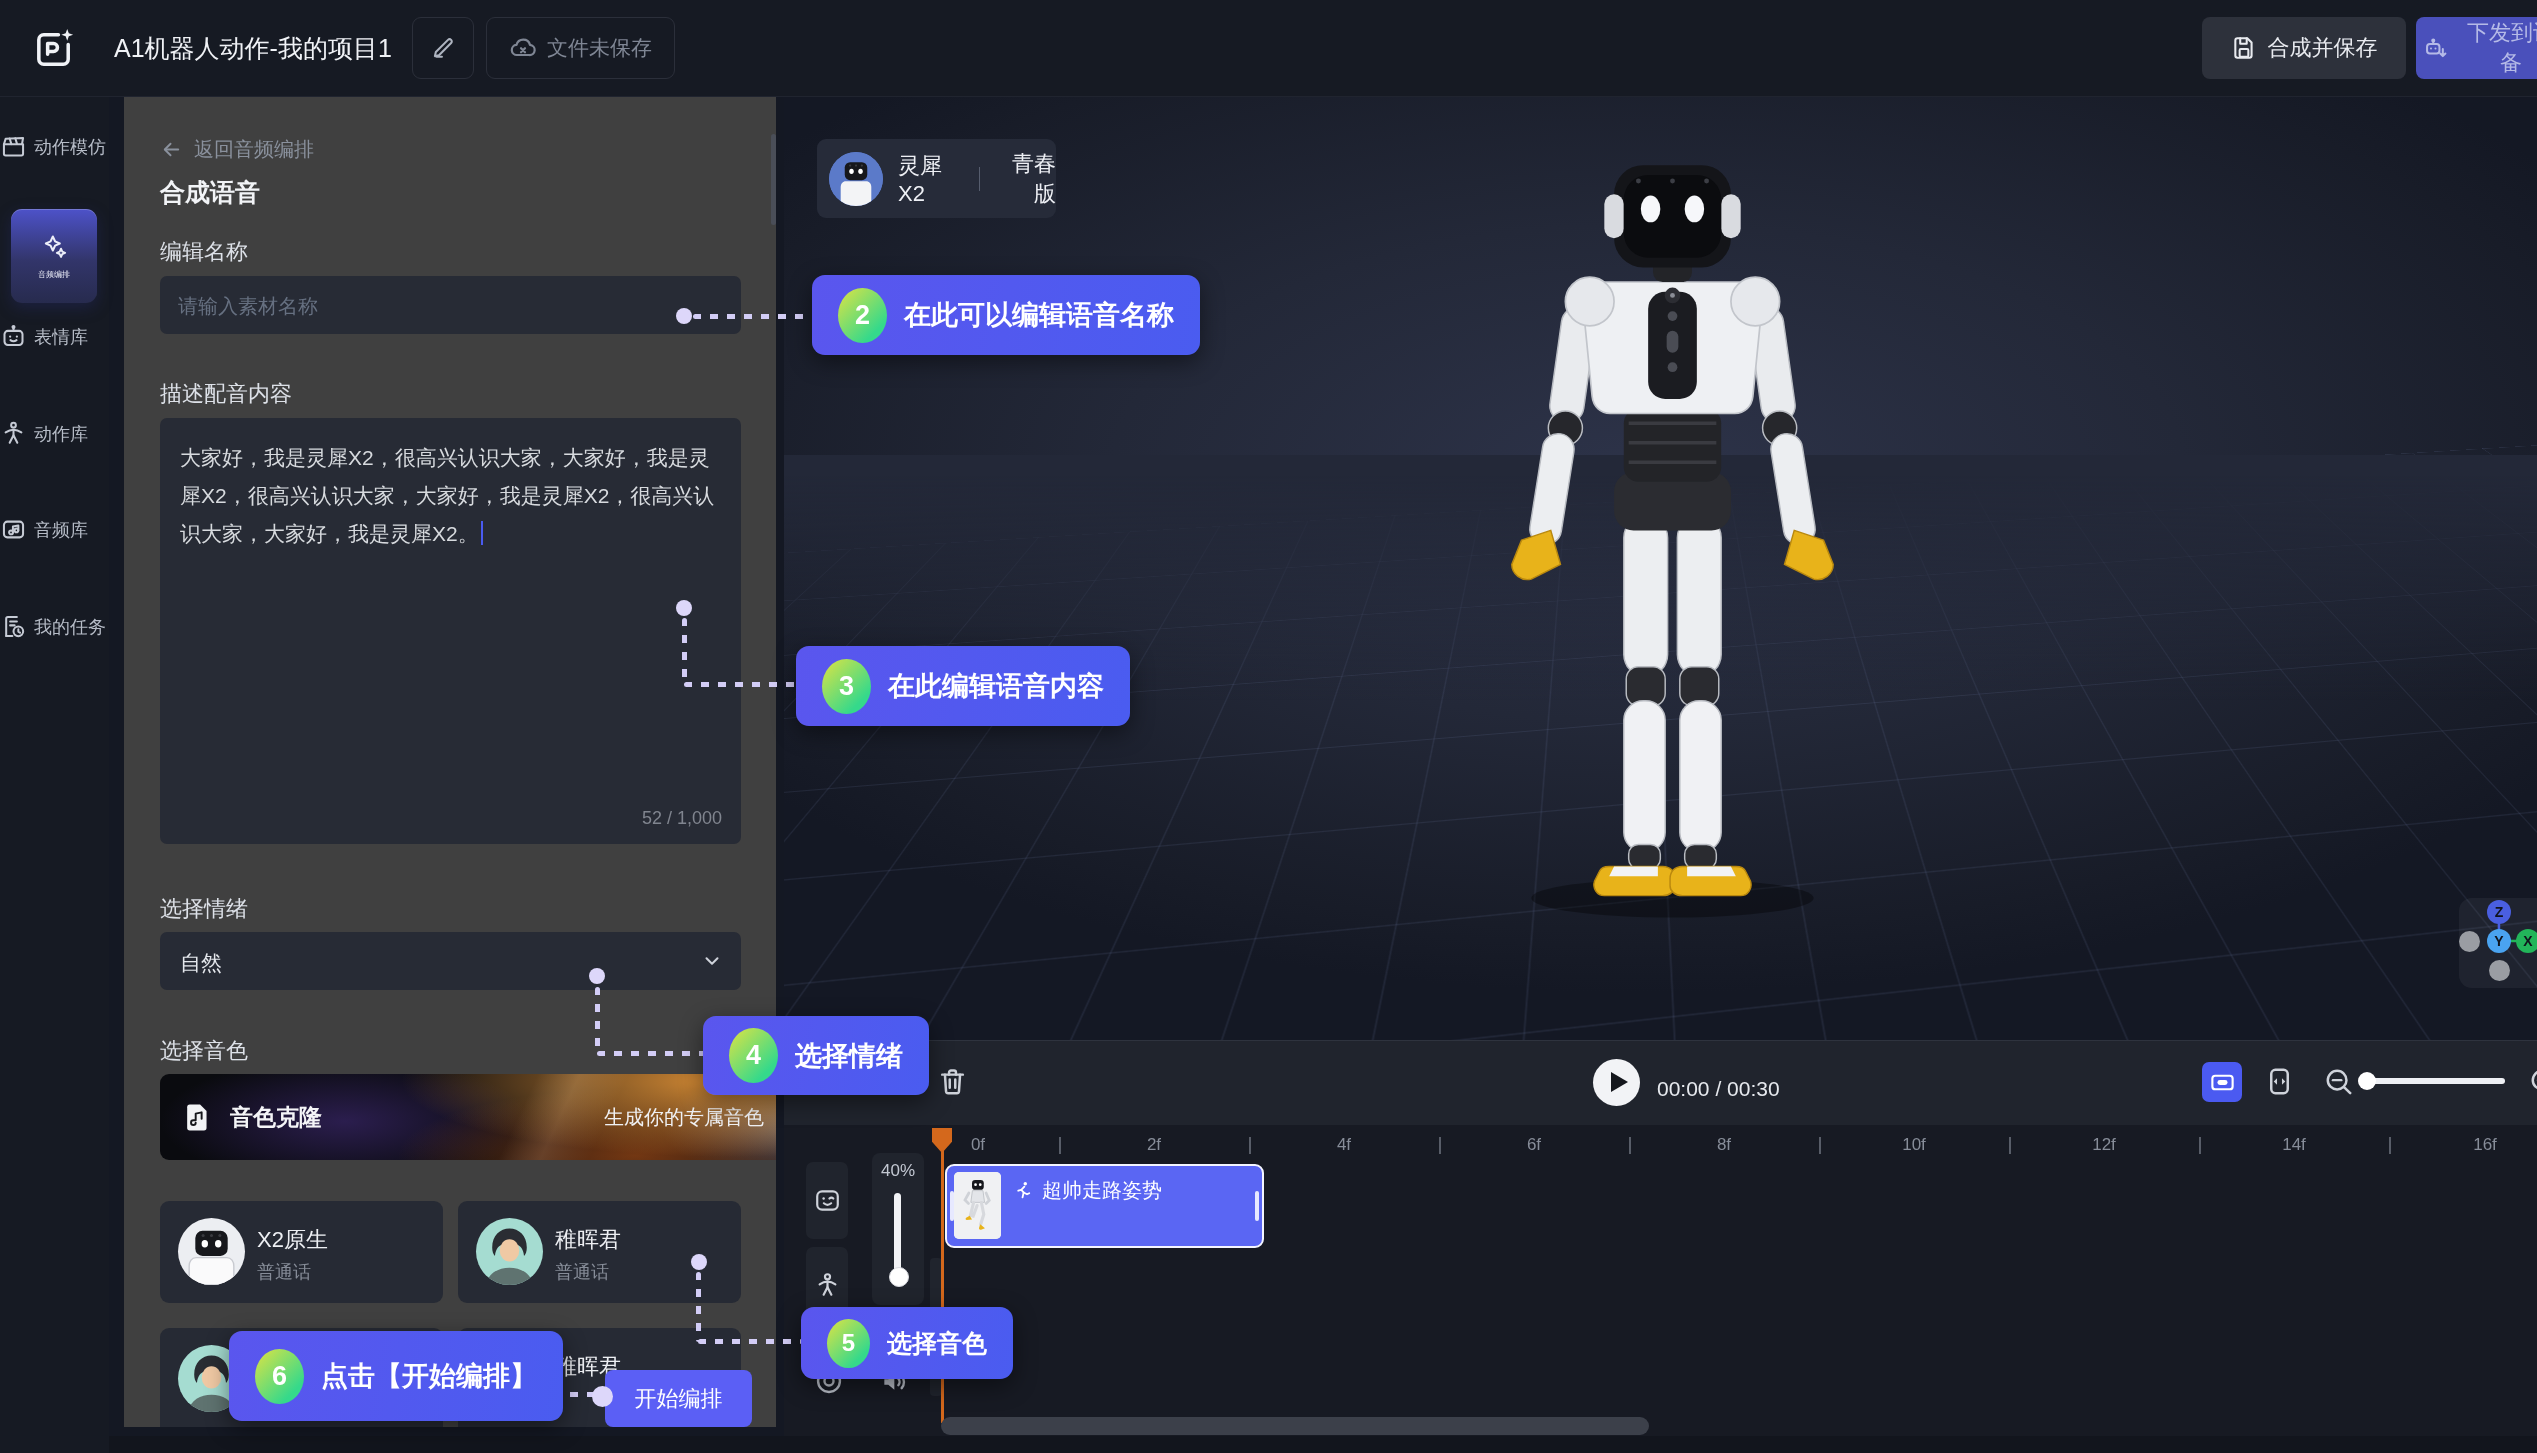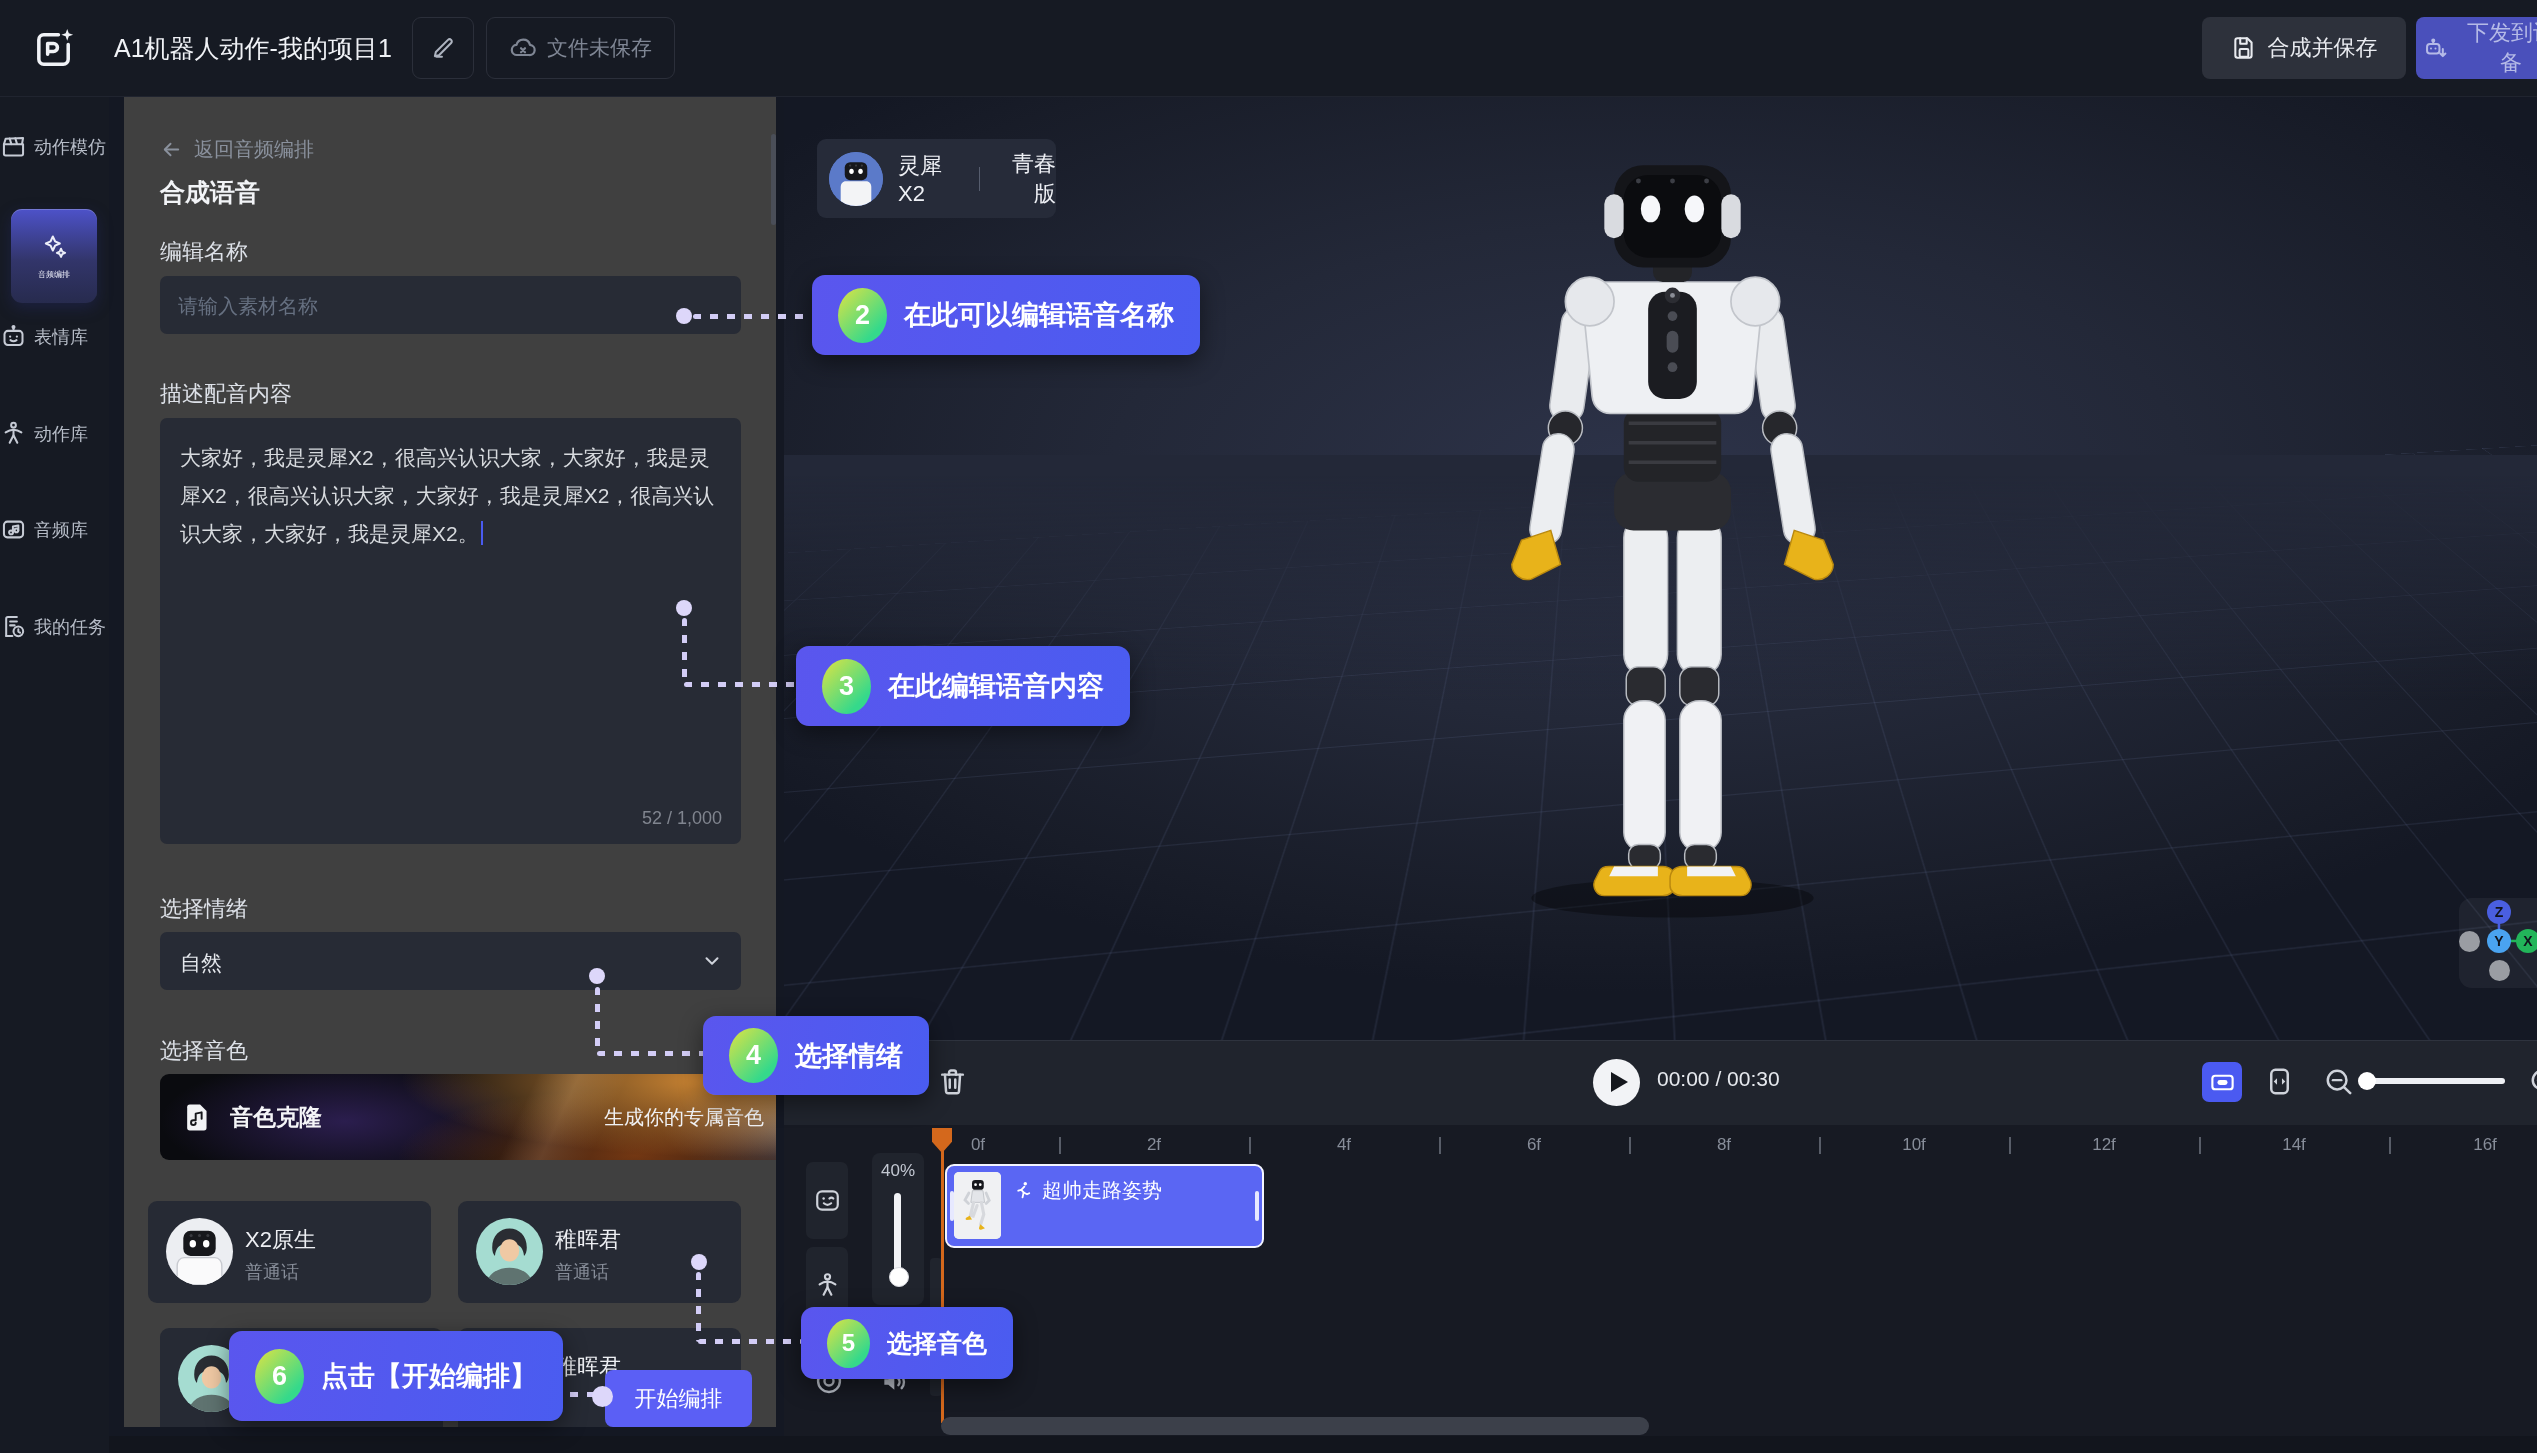--- a/index.html
+++ b/index.html
@@ -249,21 +249,21 @@
       <span style="margin-left:17px;font-size:23px;font-weight:bold;color:#f4f5f7;">音色克隆</span>
       <span style="margin-left:auto;font-size:20px;color:#f0f1f4;">生成你的专属音色</span>
       <span style="margin:0 20px 0 13px;">
         <svg width="23" height="23" viewBox="0 0 24 24" fill="none" stroke="#f0f1f4" stroke-width="2" stroke-linecap="round" stroke-linejoin="round">
             <path d="M4.5 12h15"></path>
             <path d="M13.5 6l6 6-6 6"></path>
           </svg>
       </span>
     </div>
 
-    <div class="voice-card" style="left:24px;top:1105px;">
+    <div class="voice-card" style="left:36px;top:1105px;">
       <span class="avatar" style="background:#eceef2;">
         <svg width="67" height="67" viewBox="0 0 24 24">
           <rect x="6.2" y="4.6" width="11.6" height="9" rx="2.6" fill="#17181c"></rect>
           <ellipse cx="9.6" cy="9.2" rx="1.15" ry="1.35" fill="#fff"></ellipse>
             <ellipse cx="14.4" cy="9.2" rx="1.15" ry="1.35" fill="#fff"></ellipse>
           <circle cx="9" cy="6.3" r="0.55" fill="#3a3b40"></circle>
             <circle cx="12" cy="6.3" r="0.55" fill="#3a3b40"></circle>
             <circle cx="15" cy="6.3" r="0.55" fill="#3a3b40"></circle>
           <path d="M6.5 14.2h11c1.6 0 2.5 1.4 2.5 3v6.8h-16v-6.8c0-1.6.9-3 2.5-3z" fill="#fafafb" stroke="#c8cad0" stroke-width="0.5"></path>
         </svg>
@@ -408,21 +408,21 @@
   <section id="tl-bar" class="a">
     <span class="a" style="left:152px;top:24px;">
       <svg width="33" height="33" viewBox="0 0 24 24" fill="none" stroke="#cfd3db" stroke-width="1.8" stroke-linecap="round" stroke-linejoin="round">
         <path d="M4.5 7h15"></path>
           <path d="M9.5 7V5.4A1.4 1.4 0 0 1 10.9 4h2.2a1.4 1.4 0 0 1 1.4 1.4V7"></path>
         <path d="M6.5 7l.8 12.2A1.5 1.5 0 0 0 8.8 20.5h6.4a1.5 1.5 0 0 0 1.5-1.3L17.5 7"></path>
         <path d="M10 10.5v6M14 10.5v6"></path>
       </svg>
     </span>
     <span id="play-btn"></span>
-    <span class="a" style="left:873px;top:26px;font-size:21px;color:#e6e9ee;">00:00 / 00:30</span>
+    <span class="a" style="left:873px;top:36px;font-size:21px;color:#e6e9ee;">00:00 / 00:30</span>
     <span id="snap-btn">
       <svg width="27" height="27" viewBox="0 0 24 24" fill="none" stroke="#fff" stroke-width="1.9" stroke-linejoin="round">
         <rect x="3" y="6" width="18" height="12" rx="2.5"></rect>
           <rect x="7.5" y="9.8" width="9" height="4.4" rx="2.2" fill="#fff" stroke="none"></rect>
       </svg>
     </span>
     <span class="a" style="left:1479px;top:24px;">
       <svg width="33" height="33" viewBox="0 0 24 24" fill="none" stroke="#cfd3db" stroke-width="1.8" stroke-linejoin="round">
         <rect x="6" y="3.5" width="12" height="17" rx="3"></rect>
         <path d="M10.2 9.6L7.8 12l2.4 2.4zM13.8 9.6l2.4 2.4-2.4 2.4z" fill="#cfd3db" stroke="none"></path>

